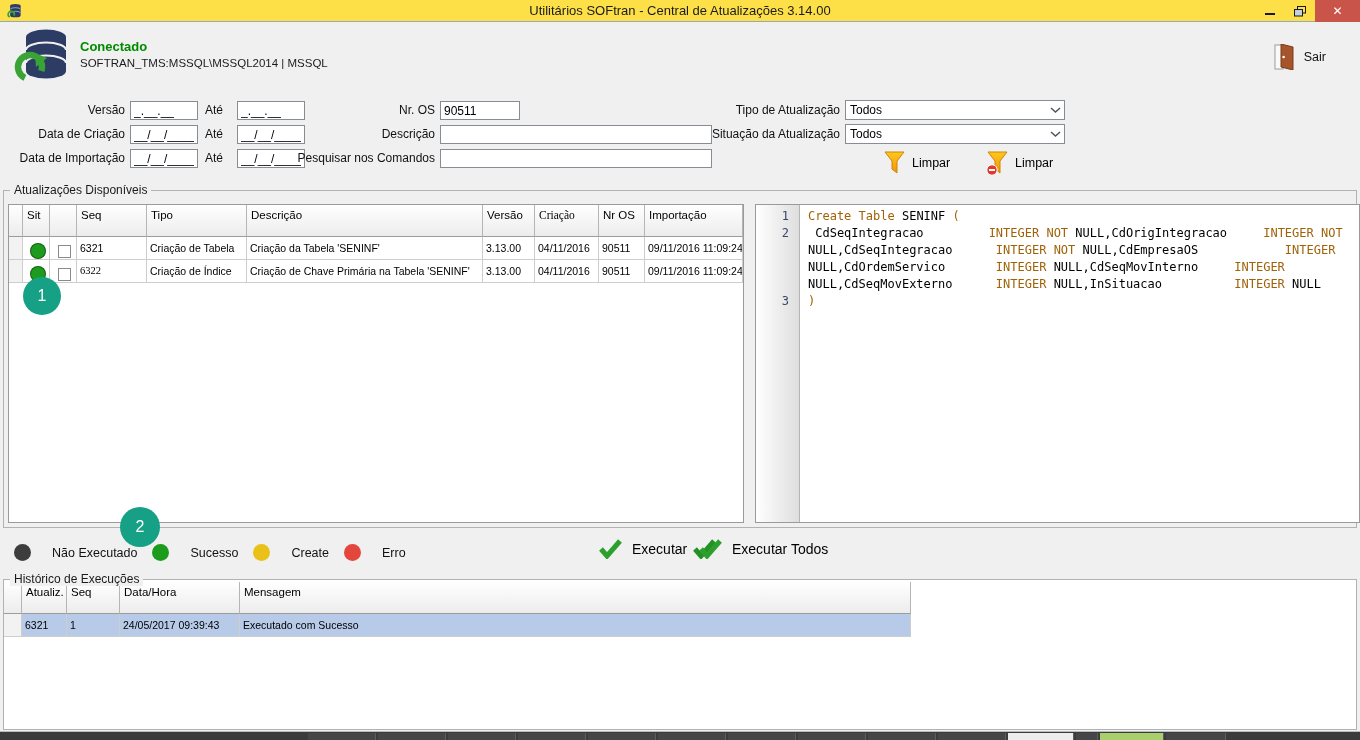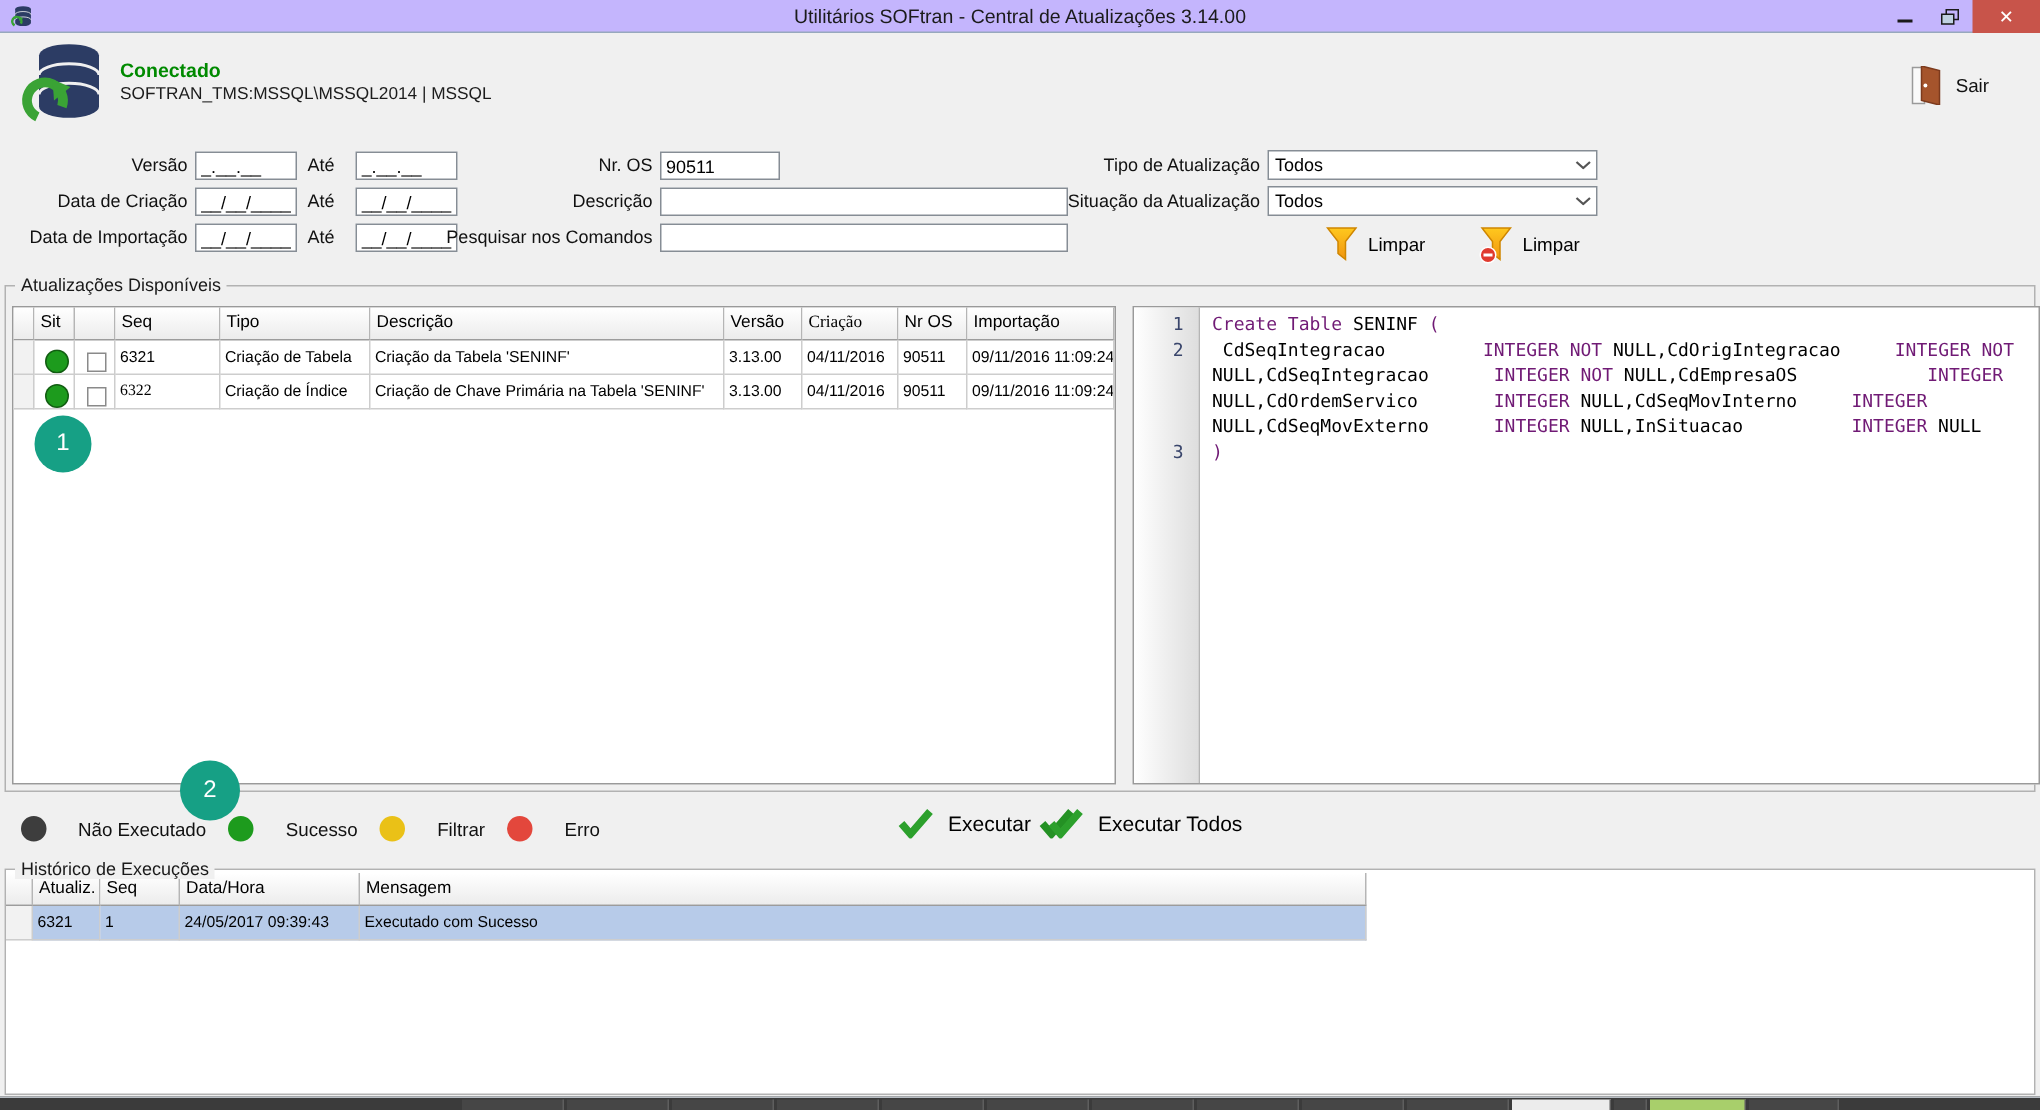--- a/index.html
+++ b/index.html
@@ -2,21 +2,21 @@
 <html><head>
 <meta charset="utf-8">
 <style>
   * { box-sizing: border-box; margin: 0; padding: 0; }
   body { font-family: "Liberation Sans", sans-serif; background: #ddd; }
   #app { position: relative; width: 1360px; height: 740px; background: #f0f0f0;
          overflow: hidden; font-size: 12px; color: #000; }
 
   
   .titlebar { position: absolute; left: 0; top: 0; width: 1360px; height: 22px;
-              background: #c4b5fd; border-bottom: 1px solid #97a8bd; }
+              background: #fde047; border-bottom: 1px solid #97a8bd; }
   .titlebar .title { position: absolute; left: 0; right: 0; top: 3px; text-align: center;
                      font-size: 13px; color: #1b1b1b; }
   .app-icon { position: absolute; left: 6px; top: 3px; width: 16px; height: 16px; }
   .winbtns { position: absolute; right: 0; top: 0; height: 22px; display: flex; }
   .winbtn { width: 30px; height: 22px; display: flex; align-items: center; justify-content: center; }
   .winbtn .mingl { width: 10px; height: 2px; background: #1a1a1a; margin-top: 6px; }
   .winbtn.closebtn { width: 45px; background: #c8544a; }
   .winbtn.closebtn span { color: #fff; font-size: 12px; line-height: 1; }
 
   
@@ -37,21 +37,21 @@
   .toolbtn { position: absolute; display: flex; align-items: center; gap: 7px; height: 26px; cursor: default; }
   .toolbtn .lbl { font-size: 12.5px; }
 
   
   .gbox { position: absolute; border: 1px solid #b2b2b2; }
   .gbox-label { position: absolute; background: #f0f0f0; padding: 0 4px; font-size: 12px; color: #1a1a1a; z-index: 2; }
 
   
   .grid { position: absolute; background: #fff; border: 1px solid #9a9a9a; overflow: hidden; }
   .grid-row { display: flex; height: 23px; }
-  .grid-row.header { height: 22px; }
+  .grid-row.header { height: 32px; }
   .hcell { background: linear-gradient(#ffffff, #ececec); border-right: 1px solid #b5b5b5;
            border-bottom: 1px solid #9c9c9c; padding: 4px 0 0 4px; font-size: 11.5px;
            overflow: hidden; white-space: nowrap; flex: none; }
   .cell { border-right: 1px solid #cdcdcd; border-bottom: 1px solid #cdcdcd;
           padding: 5px 0 0 3px; font-size: 10.5px; overflow: hidden; white-space: nowrap; flex: none; }
   .cell.sel { background: #f2f2f2; }
   .grid-row.selected .cell { background: #b7cbe9; }
   .grid-row.selected .cell.sel { background: #f2f2f2; }
   .status-dot { display: block; width: 16px; height: 16px; border-radius: 50%; margin: 1px auto 0;
                 border: 1px solid rgba(0,0,0,.4); }
@@ -59,21 +59,21 @@
 
   
   .codebox { position: absolute; left: 755px; top: 204px; width: 605px; height: 319px;
              background: #fff; border: 1px solid #9a9a9a; display: flex; }
   .gutter { width: 44px; background: linear-gradient(90deg, #ffffff, #dedede);
             border-right: 1px solid #b5b5b5; padding-top: 4px; flex: none; }
   .gut-num { height: 17px; line-height: 17px; text-align: right; padding-right: 10px;
              font: 12px "DejaVu Sans Mono", monospace; color: #39456b; }
   .codearea { flex: 1; padding: 4px 0 0 8px; overflow: hidden; }
   .code-line { height: 17px; line-height: 17px; white-space: pre; font: 12px "DejaVu Sans Mono", monospace; }
-  .kw { color: #701a75; text-align: center; }
+  .kw { color: #a16207; text-align: center; }
   .tx { color: #000; }
 
   
   .legend { position: absolute; left: 14px; top: 544px; display: flex; align-items: center; gap: 15px; }
   .legend-item { display: flex; align-items: center; gap: 21px; font-size: 12.5px; color: #111; }
   .legend-dot { width: 17px; height: 17px; border-radius: 50%; }
   .action { position: absolute; display: flex; align-items: center; gap: 9px; cursor: default; }
   .action .lbl { font-size: 14px; }
 
   
@@ -275,21 +275,21 @@
       <div class="legend-item">
         <span class="legend-dot" style="background: rgb(61, 61, 61);"></span>
         <span>Não Executado</span>
       </div>
       <div class="legend-item">
         <span class="legend-dot" style="background: rgb(29, 155, 29);"></span>
         <span>Sucesso</span>
       </div>
       <div class="legend-item">
         <span class="legend-dot" style="background: rgb(234, 193, 23);"></span>
-        <span>Filtrar</span>
+        <span>Create</span>
       </div>
       <div class="legend-item">
         <span class="legend-dot" style="background: rgb(227, 71, 60);"></span>
         <span>Erro</span>
       </div>
     </div>
 
   <div class="action" style="left:598px;top:538px">
     <svg width="25" height="21" viewBox="0 0 25 21">
       <path d="M3 11 L9 18 L22 3" fill="none" stroke="#2ca02c" stroke-width="5"></path>

